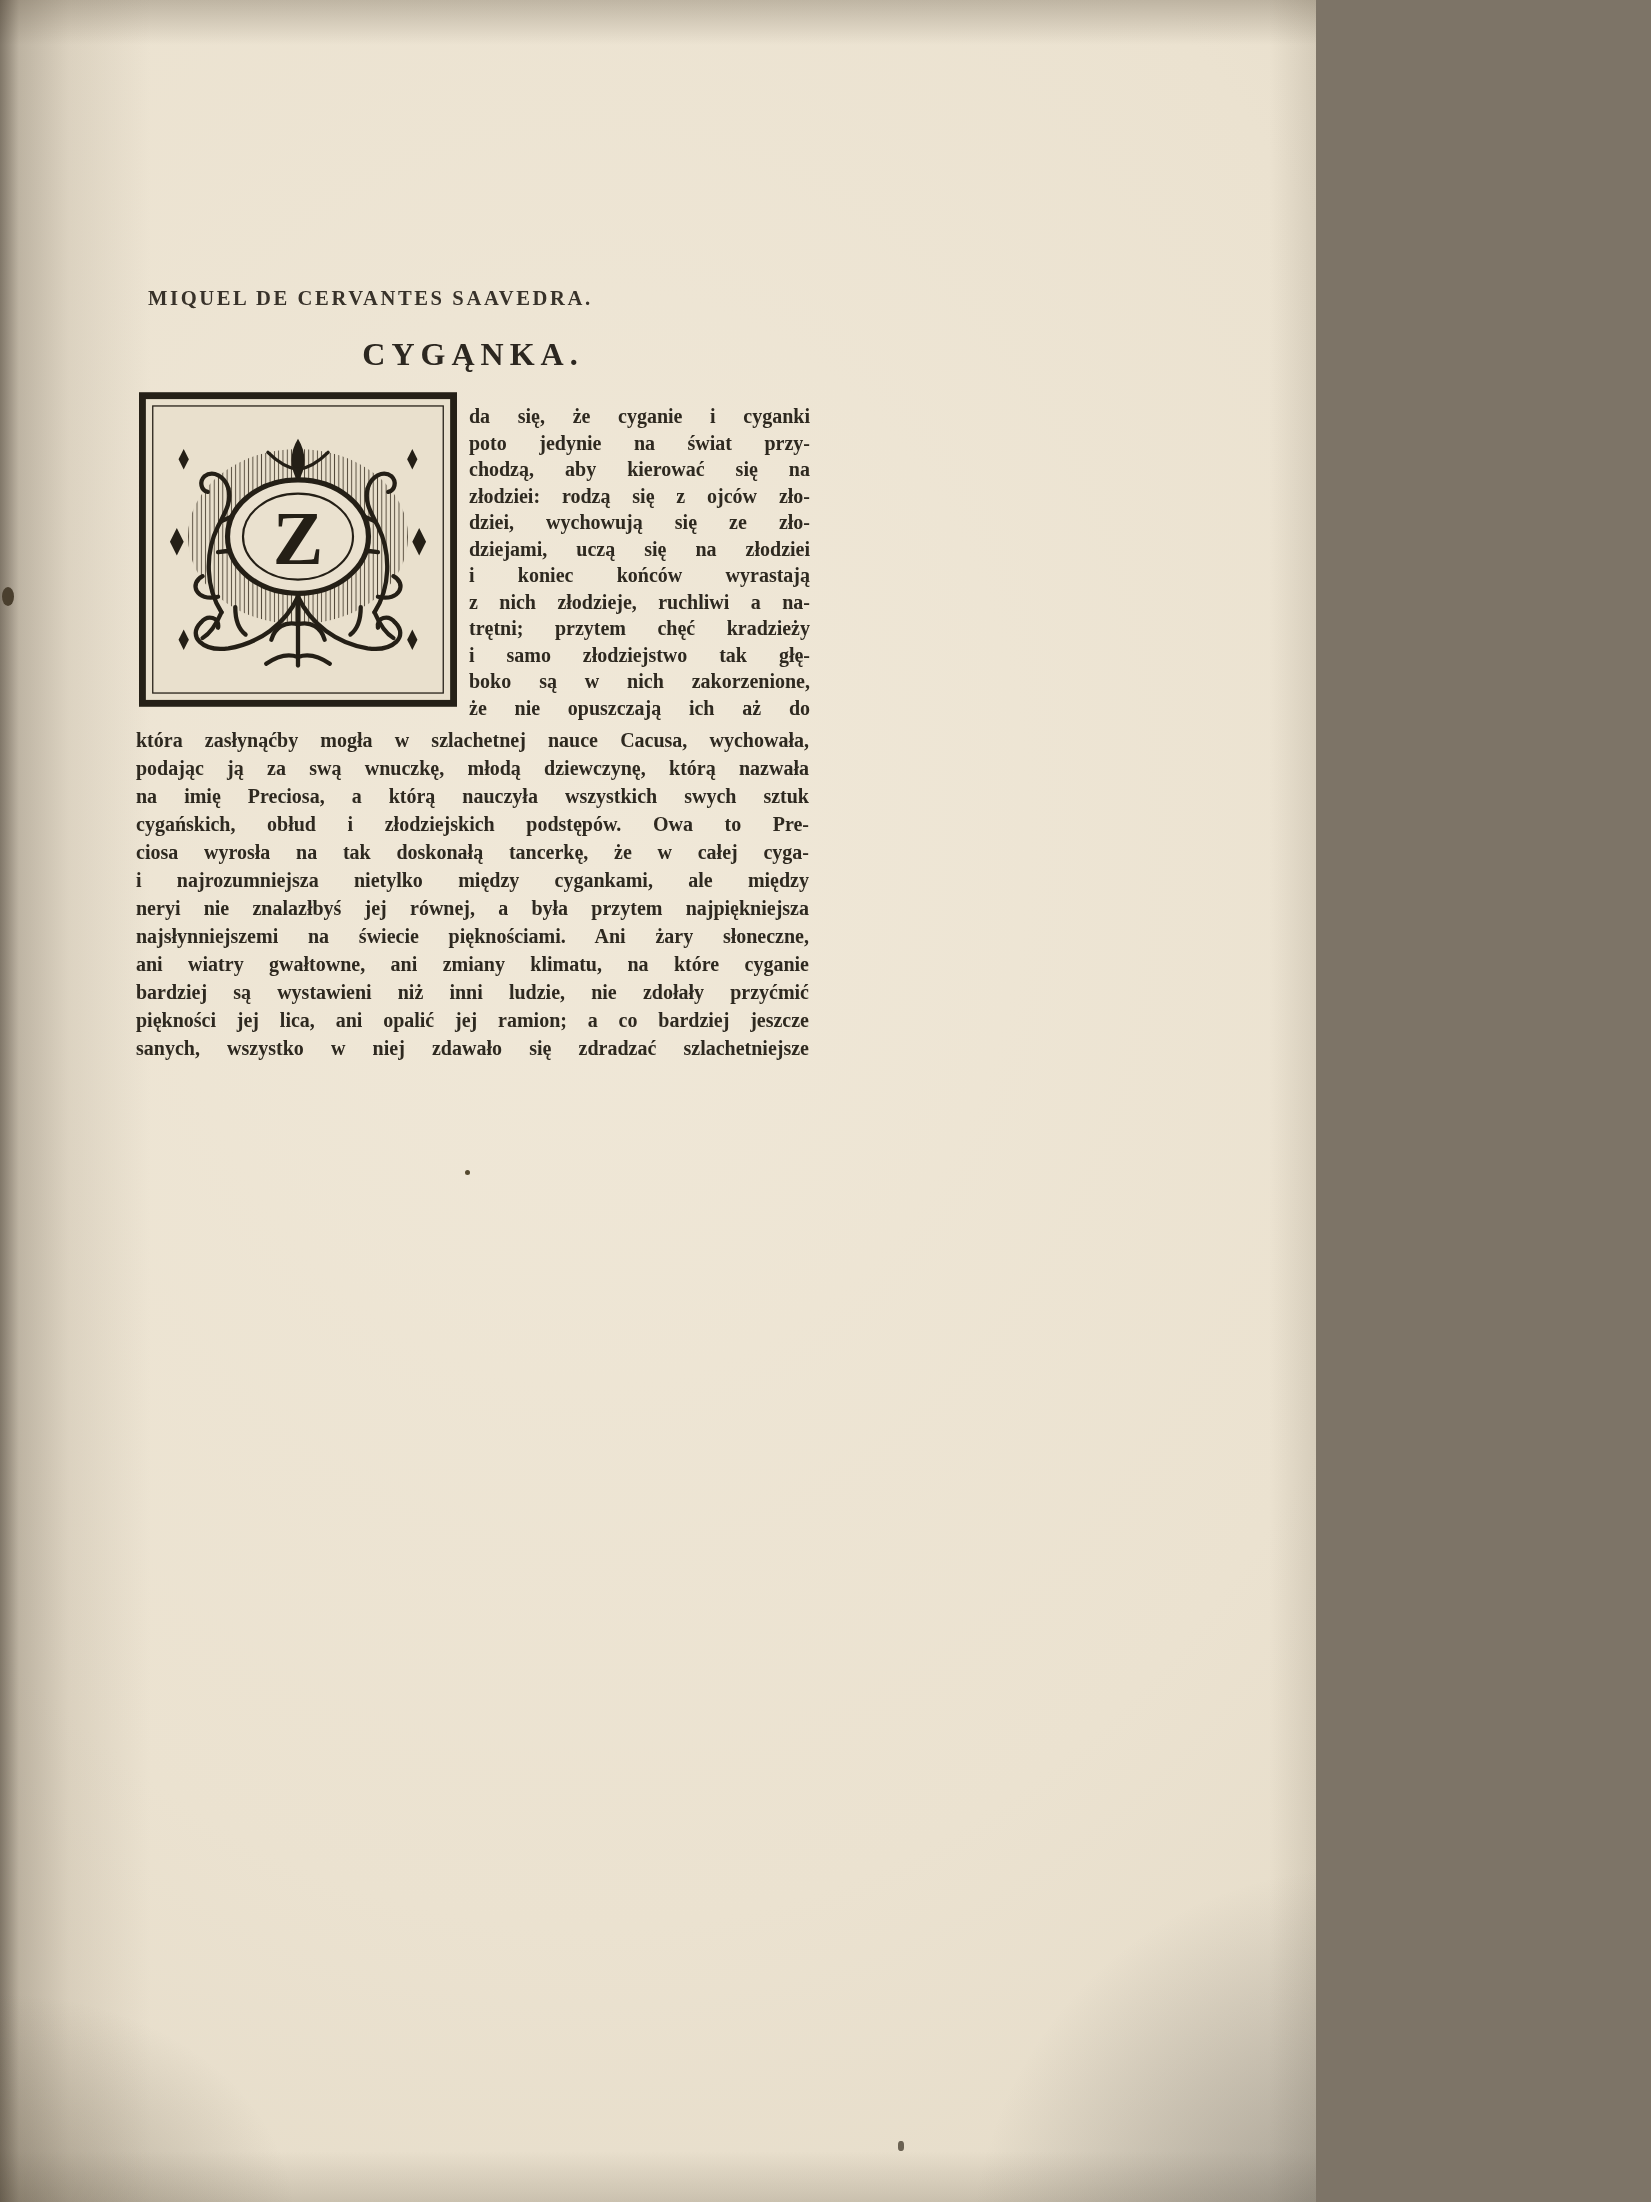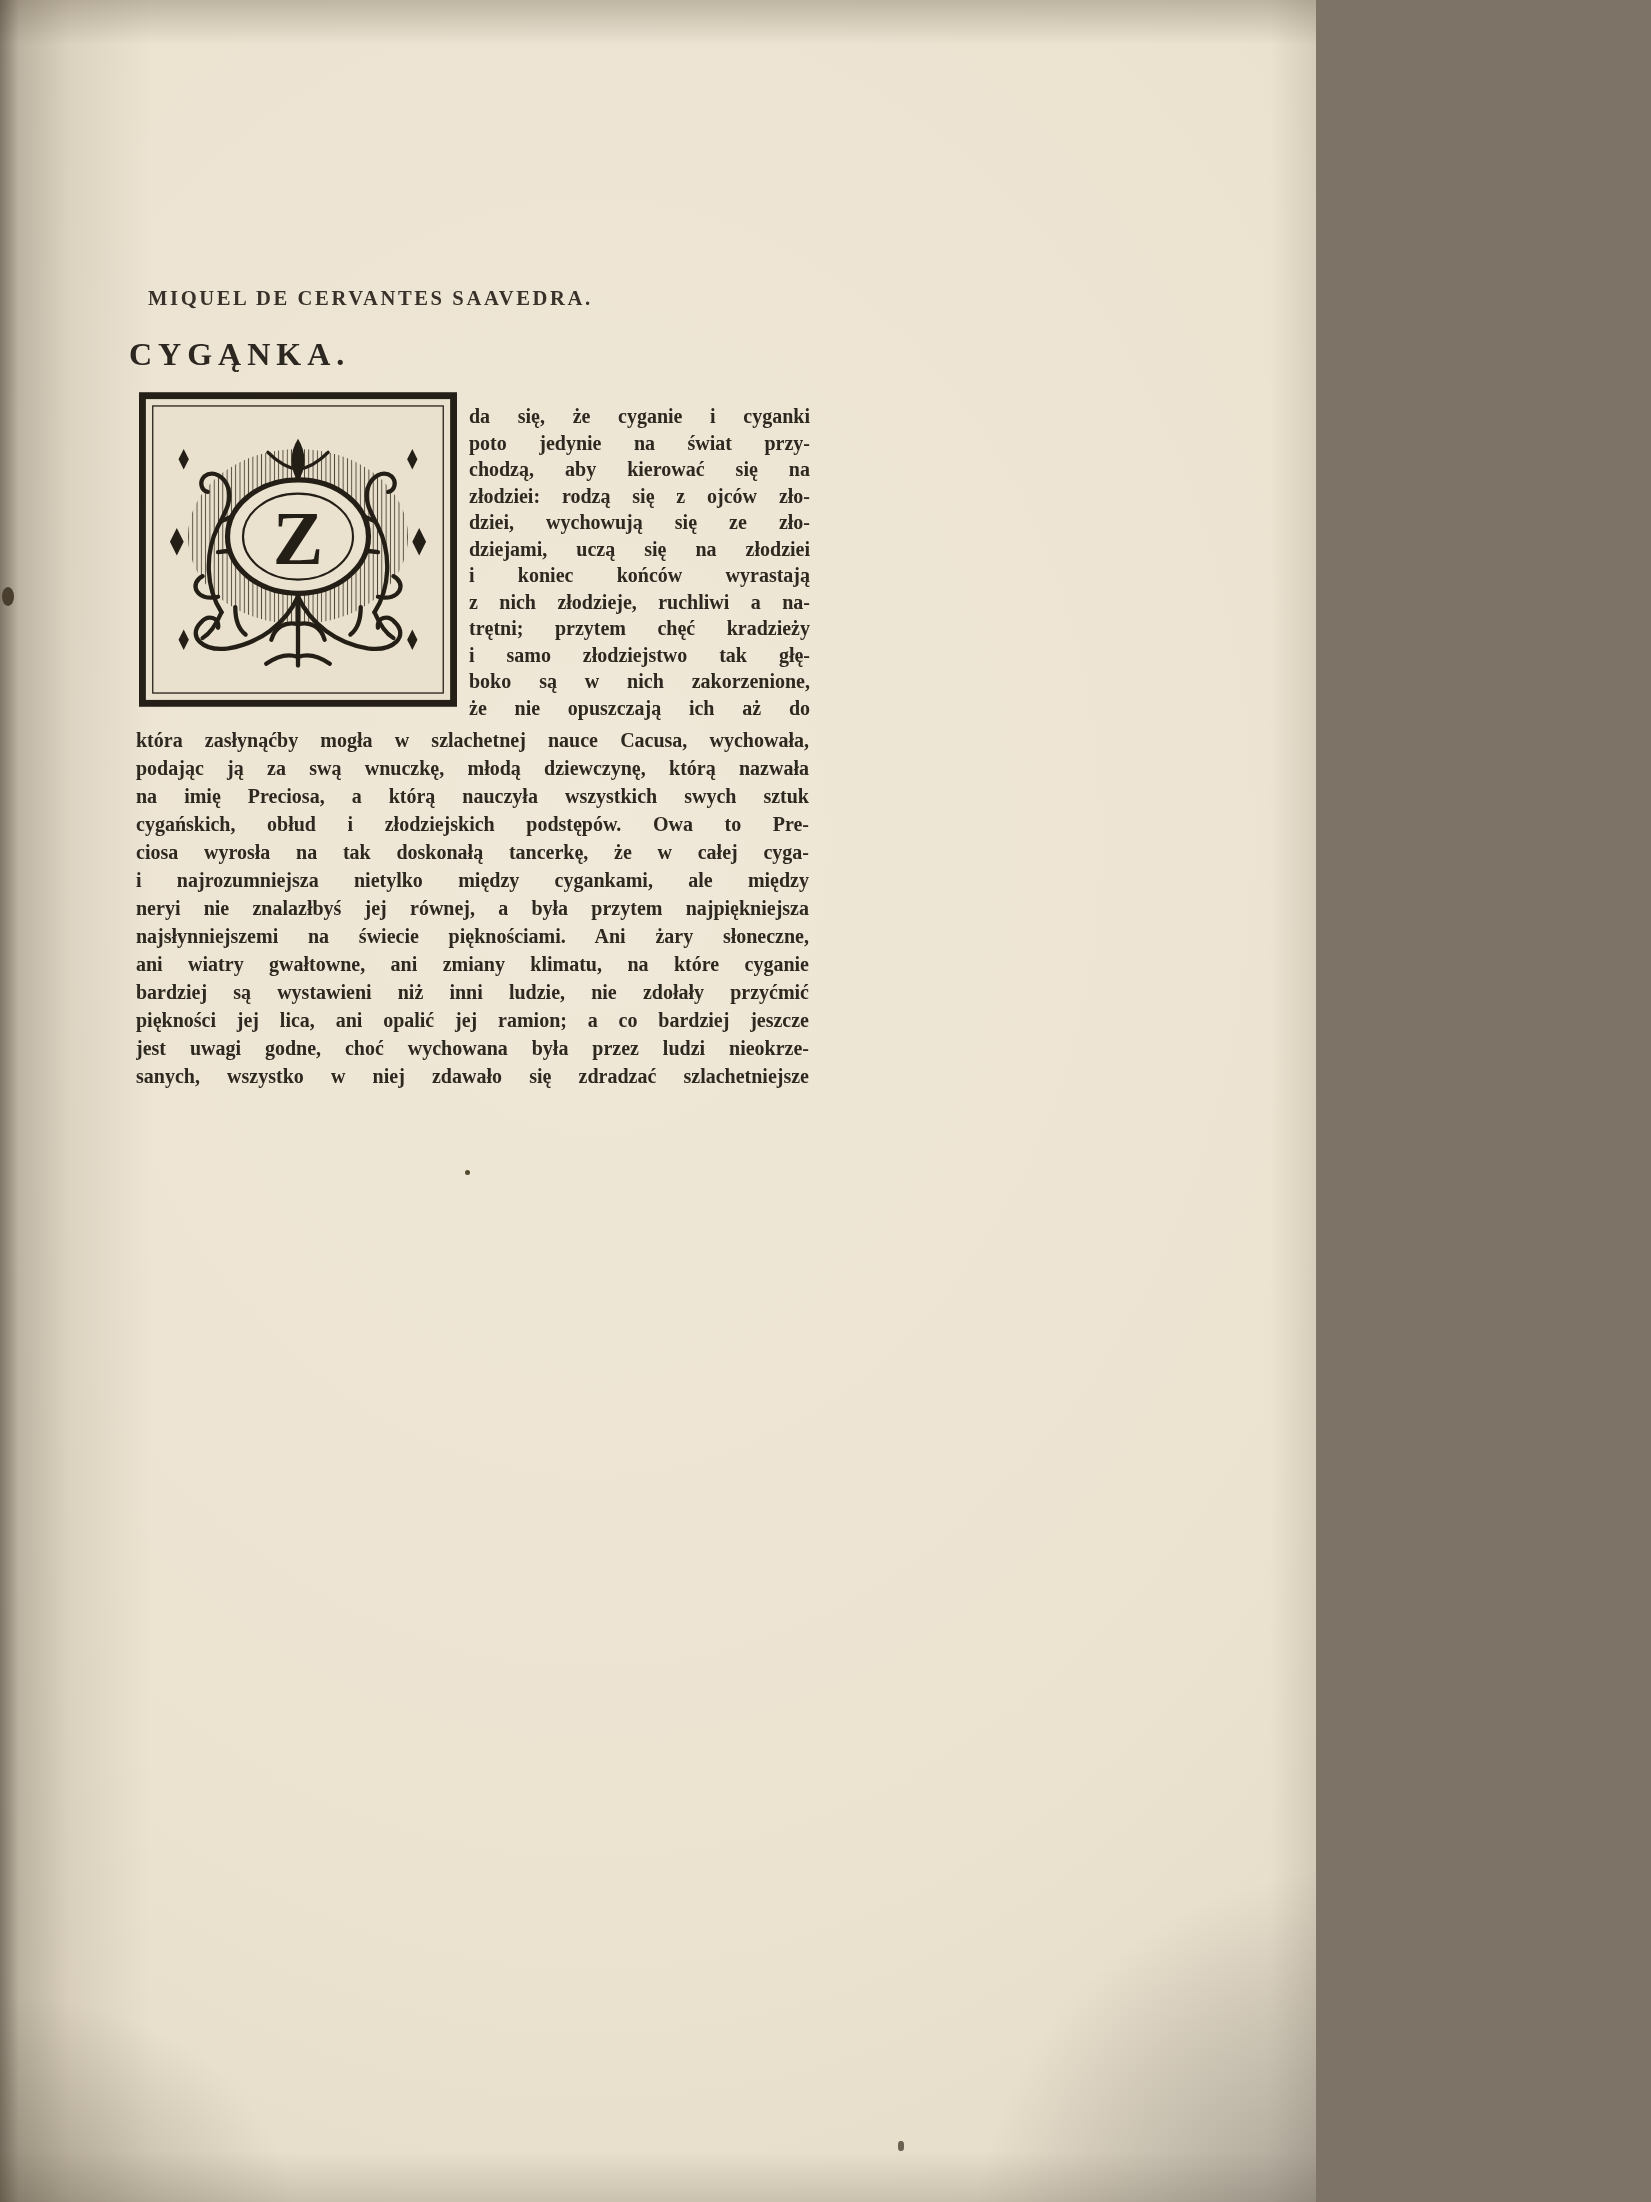--- a/index.html
+++ b/index.html
@@ -18,20 +18,21 @@
       linear-gradient(270deg, rgba(104,94,76,0.16) 0px, rgba(0,0,0,0) 47px),
       radial-gradient(120% 90% at 45% 38%, #f0e8d8 0%, #ebe2d0 55%, #e0d6c2 100%);
   }
   .author{
     position:absolute;left:148px;top:287px;
     font-size:20.6px;font-weight:bold;letter-spacing:2.6px;
     color:#38322a;
   }
   .title{
     position:absolute;left:129px;top:336px;width:688px;
+    text-align:center;
     font-size:32px;font-weight:bold;letter-spacing:6px;
     color:#2c2720;
   }
   .dropcap{
     position:absolute;left:139px;top:392px;width:318px;height:315px;
   }
   .intro-col{
     position:absolute;left:469px;top:403px;width:341px;
   }
   .body-col{
@@ -139,21 +140,20 @@
     <div class="tline">podając ją za swą wnuczkę, młodą dziewczynę, którą nazwała</div>
     <div class="tline">na imię Preciosa, a którą nauczyła wszystkich swych sztuk</div>
     <div class="tline">cygańskich, obłud i złodziejskich podstępów. Owa to Pre-</div>
     <div class="tline">ciosa wyrosła na tak doskonałą tancerkę, że w całej cyga-</div>
     <div class="tline">i najrozumniejsza nietylko między cygankami, ale między</div>
     <div class="tline">neryi nie znalazłbyś jej równej, a była przytem najpiękniejsza</div>
     <div class="tline">najsłynniejszemi na świecie pięknościami. Ani żary słoneczne,</div>
     <div class="tline">ani wiatry gwałtowne, ani zmiany klimatu, na które cyganie</div>
     <div class="tline">bardziej są wystawieni niż inni ludzie, nie zdołały przyćmić</div>
     <div class="tline">piękności jej lica, ani opalić jej ramion; a co bardziej jeszcze</div>
-    <div class="tline">jest uwagi godne, choć wychowana była przez ludzi nieokrze-</div>
     <div class="tline">sanych, wszystko w niej zdawało się zdradzać szlachetniejsze</div>
   </div>
 
   <div class="speck a"></div>
   <div class="speck b"></div>
   <div class="speck c"></div>
 
 </div>
 
 

